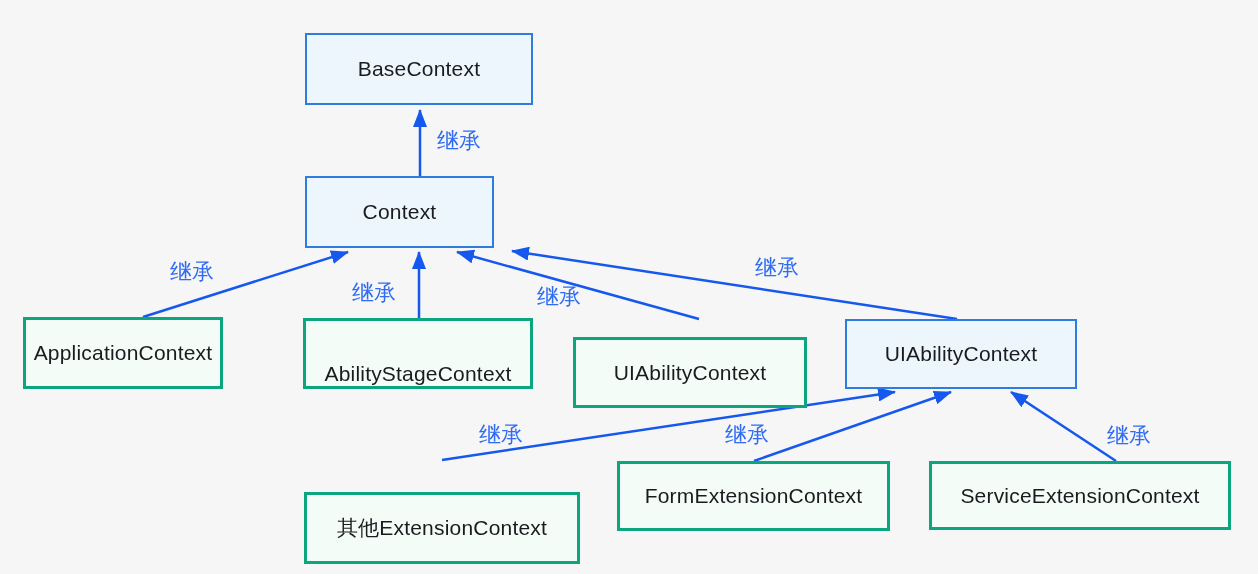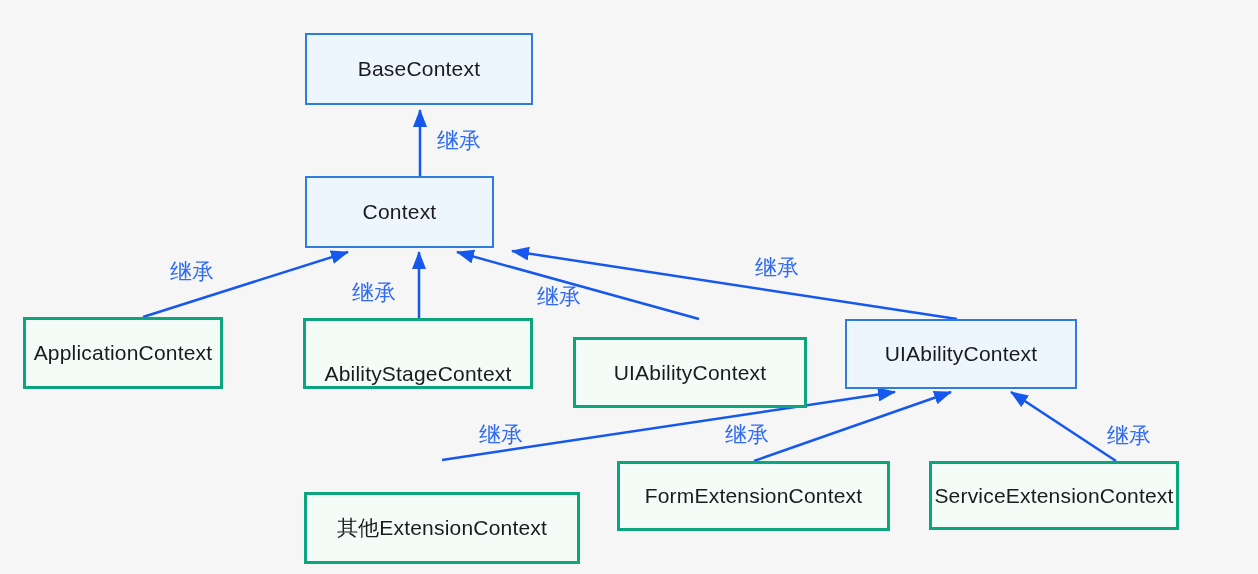--- a/index.html
+++ b/index.html
@@ -99,21 +99,21 @@
       </div>
       <div class="node blue" style="left: 845px; top: 319px; width: 232px; height: 70px;">
         <span>UIAbilityContext</span>
       </div>
       <div class="node green" style="left: 304px; top: 460px; width: 276px; height: 72px; margin-top: 32px;">
         <span>其他ExtensionContext</span>
       </div>
       <div class="node green" style="left: 617px; top: 461px; width: 273px; height: 70px;">
         <span>FormExtensionContext</span>
       </div>
-      <div class="node green" style="left: 929px; top: 461px; width: 250px; height: 69px;">
+      <div class="node green" style="left: 929px; top: 461px; width: 302px; height: 69px;">
         <span>ServiceExtensionContext</span>
       </div>
     </div>
   <div id="labels-layer">
       <div class="edge-label" style="left: 459px; top: 141px;">继承</div>
       <div class="edge-label" style="left: 192px; top: 272px;">继承</div>
       <div class="edge-label" style="left: 374px; top: 293px;">继承</div>
       <div class="edge-label" style="left: 559px; top: 297px;">继承</div>
       <div class="edge-label" style="left: 777px; top: 268px;">继承</div>
       <div class="edge-label" style="left: 501px; top: 435px;">继承</div>

